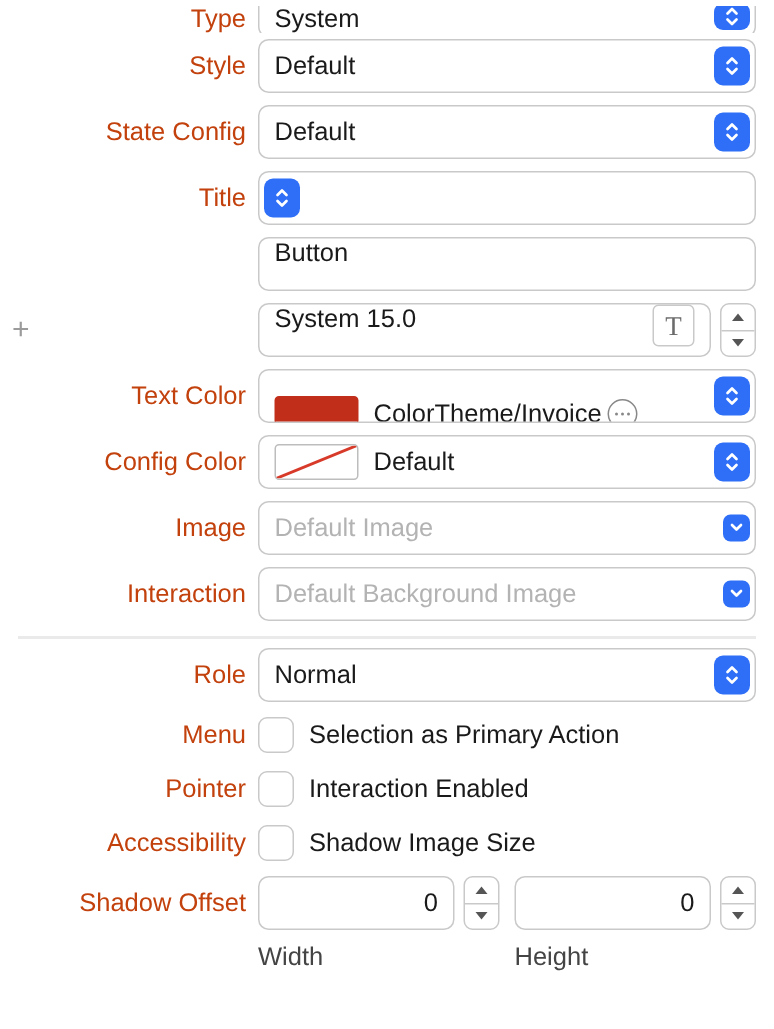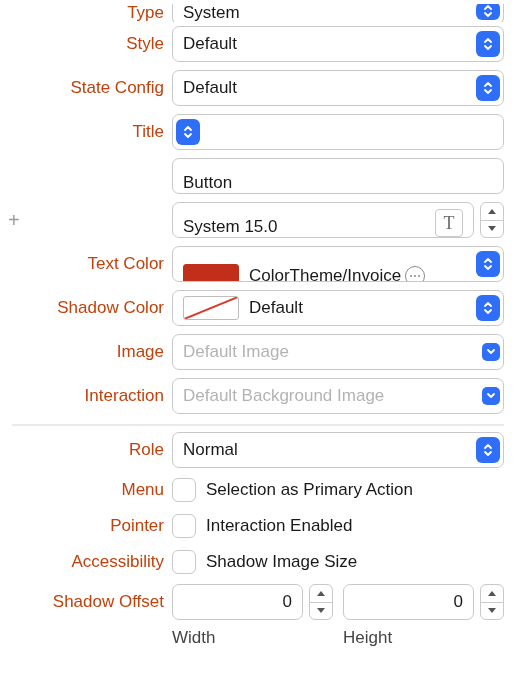--- a/index.html
+++ b/index.html
@@ -6,21 +6,21 @@
   .wrap{width:516px;padding-top:4px;}
   .row{display:flex;align-items:center;height:44px;}
   .label{width:164px;text-align:right;padding-right:8px;color:#c2410c;}
   .ctrl{flex:1;padding-right:12px;}
   .popup{display:flex;align-items:center;height:34px;border:1px solid #c9c9c9;border-radius:7px;background:#fff;position:relative;overflow:hidden;}
   .popup .txt{flex:1;padding:0 10px;white-space:nowrap;overflow:hidden;}
   .popup .placeholder{color:#b3b3b3;}
   .tog{width:24px;height:26px;margin:3px;border-radius:6px;background:#2f6ff7;display:flex;flex-direction:column;align-items:center;justify-content:center;}
   .tog.small{width:18px;height:18px;border-radius:5px;margin:0 3px 0 0;}
   .tog svg{display:block;}
-  .box{display:flex;align-items:flex-end;height:34px;border:1px solid #c9c9c9;border-radius:7px;background:#fff;padding:0 10px;}
+  .box{display:flex;align-items:flex-start;height:34px;border:1px solid #c9c9c9;border-radius:7px;background:#fff;padding:0 10px;}
   .swatch{width:54px;height:22px;border:1px solid #bdbdbd;border-radius:3px;margin-right:10px;background:#fff;position:relative;overflow:hidden;}
   .swatch.red{background:#c12f1b;border-color:#c12f1b;}
   .swatch .diag{position:absolute;left:0;top:0;right:0;bottom:0;}
   .stepper{width:22px;height:34px;border:1px solid #c9c9c9;border-radius:6px;display:flex;flex-direction:column;margin-left:6px;}
   .stepper .half{flex:1;display:flex;align-items:center;justify-content:center;}
   .stepper .half:first-child{border-bottom:1px solid #c9c9c9;}
   .caret{width:0;height:0;border-left:4px solid transparent;border-right:4px solid transparent;}
   .caret.up{border-bottom:5px solid #555;}
   .caret.down{border-top:5px solid #555;}
   .chk{width:22px;height:22px;border:1px solid #c9c9c9;border-radius:6px;background:#fff;margin-right:10px;}
@@ -145,21 +145,21 @@
           <svg width="10" height="16" viewBox="0 0 10 16">
               <path d="M2 6 L5 3 L8 6" stroke="#fff" stroke-width="1.8" fill="none" stroke-linecap="round" stroke-linejoin="round"></path>
               <path d="M2 10 L5 13 L8 10" stroke="#fff" stroke-width="1.8" fill="none" stroke-linecap="round" stroke-linejoin="round"></path>
             </svg>
         </div>
       </div>
     </div>
   </div>
 
   <div class="row">
-    <div class="label">Shadow Color</div>
+    <div class="label">Config Color</div>
     <div class="ctrl">
       <div class="popup">
         <div class="txt" style="display:flex;align-items:center;">
           <div class="swatch">
             <svg class="diag" viewBox="0 0 54 22" preserveAspectRatio="none">
                 <line x1="0" y1="22" x2="54" y2="0" stroke="#d83a2a" stroke-width="2"></line>
               </svg>
           </div>
           <span>Default</span>
         </div>

